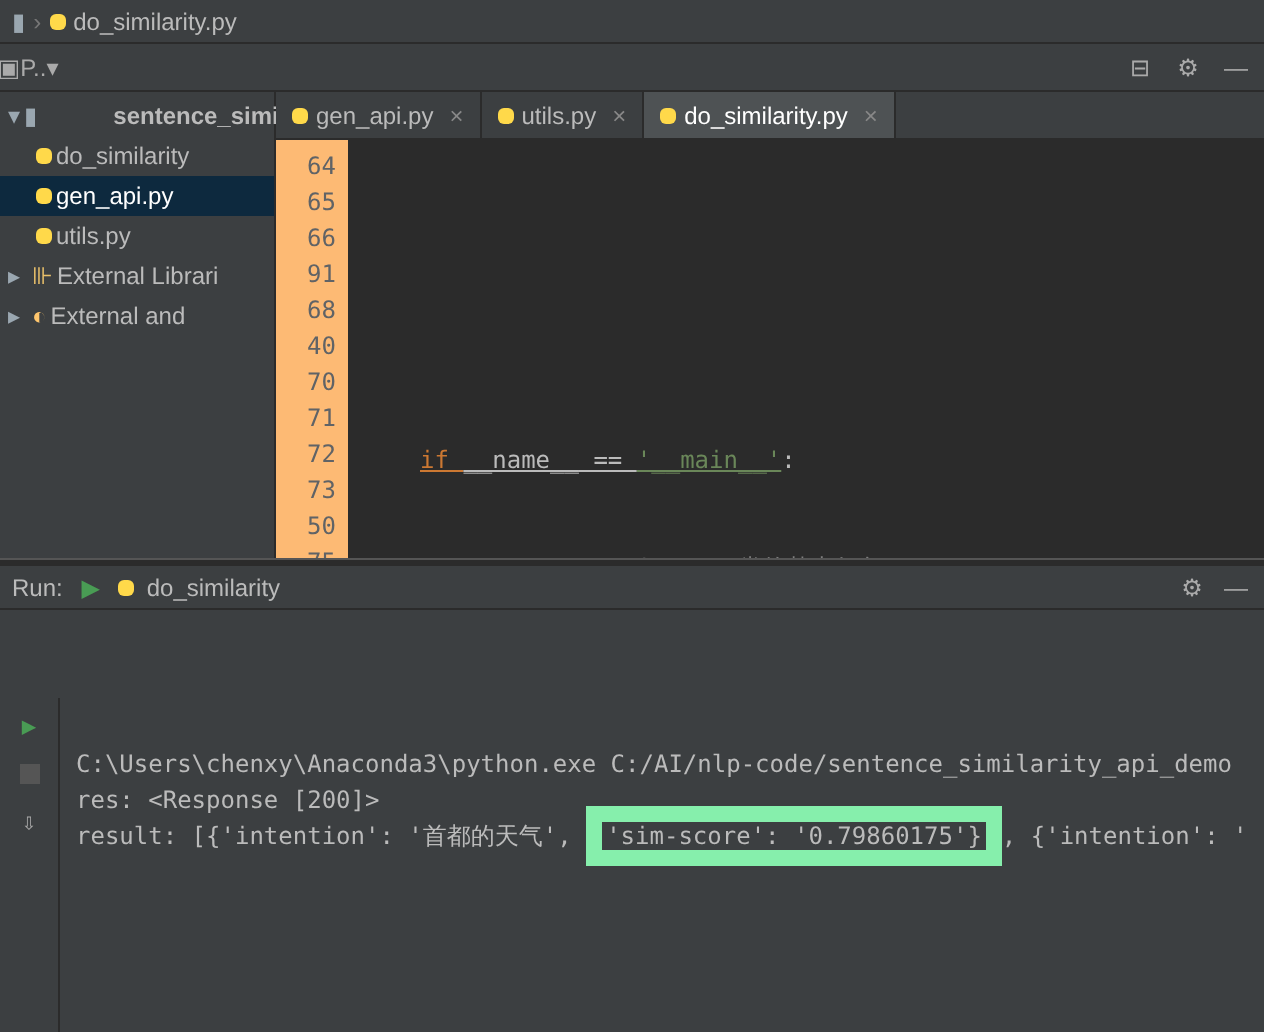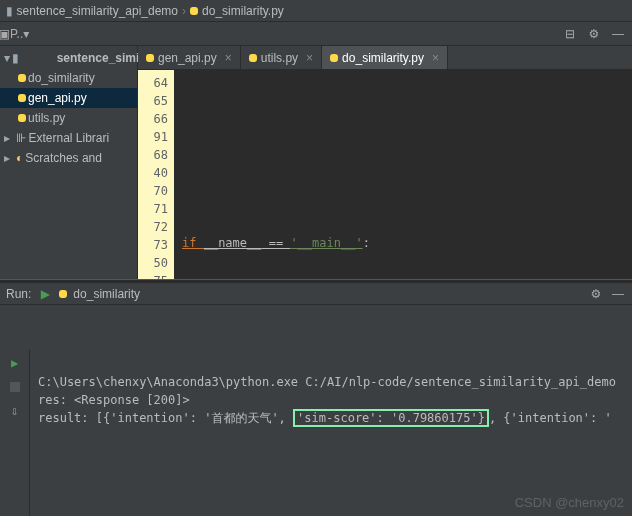--- a/index.html
+++ b/index.html
@@ -17,47 +17,46 @@
   .tree-indent1 { padding-left: 18px; }
   .tree-arrow { width: 10px; display: inline-block; color: #9aa7b0; }
   .folder { color: #9aa7b0; }
   .pydot { width: 8px; height: 8px; border-radius: 3px; background: #ffd94a; display: inline-block; }
   .editor-pane { flex: 1; display: flex; flex-direction: column; background: #2b2b2b; min-width: 0; }
   .tabstrip { display: flex; height: 24px; background: #3c3f41; border-bottom: 1px solid #2b2b2b; }
   .tab { display: flex; align-items: center; padding: 0 8px; gap: 4px; border-right: 1px solid #2b2b2b; background: #3c3f41; color: #bbb; cursor: pointer; }
   .tab.active { background: #4e5254; color: #fff; }
   .tab .x { color: #888; margin-left: 4px; }
   .editor { flex: 1; display: flex; overflow: hidden; position: relative; }
-  .gutter { width: 36px; background: #fef9c3; color: #606366; text-align: right; padding: 4px 6px 0 0; line-height: 18px; }
+  .gutter { width: 36px; background: #fdba74; color: #606366; text-align: right; padding: 4px 6px 0 0; line-height: 18px; }
   .gut-row { height: 18px; position: relative; }
-  .code { flex: 1; padding: 20px 0 0 8px; line-height: 18px; white-space: pre; overflow: hidden; }
+  .code { flex: 1; padding: 7px 0 0 8px; line-height: 18px; white-space: pre; overflow: hidden; margin-left: 28px; }
   .code-row { height: 18px; }
   .kw { color: #cc7832; }
   .str { color: #6a8759; }
   .cm { color: #808080; }
   .uline { text-decoration: underline; }
   .splitter { height: 4px; background: #2b2b2b; border-top: 1px solid #555; cursor: ns-resize; }
   .run-tools { width: 30px; background: #3c3f41; display: flex; flex-direction: column; align-items: center; gap: 8px; padding-top: 6px; border-right: 1px solid #2b2b2b; }
   .play { color: #499c54; }
   .stop { width: 10px; height: 10px; background: #555; }
   .run-body { flex: 1; display: flex; flex-direction: column; gap: 44px; }
   .run-tabbar { display: flex; align-items: center; height: 22px; background: #3c3f41; padding: 0 6px; gap: 6px; border-bottom: 1px solid #2b2b2b; }
   .run-label { color: #bbb; }
   .console { flex: 1; padding: 6px 8px; color: #bbb; line-height: 18px; white-space: pre; overflow: hidden; position: relative; }
-  .hl-red { border: 2px solid #86efac; padding: 0 2px; }
+  .hl-red { border: 8px solid #86efac; padding: 0 2px; }
   .watermark { position: absolute; right: 8px; bottom: 4px; color: rgba(200,200,200,0.25); font-size: 13px; pointer-events: none; }
   .bold { font-weight: bold; margin-left: 36px; }
 </style>
 </head>
 <body>
 
 <div class="root">
   <div class="crumbs sans">
     <span class="folder">▮</span>
-    <span>sentence_similarity_api_demo</span>
     <span class="arr">›</span>
     <span class="pydot"></span>
     <span>do_similarity.py</span>
   </div>
 
   <div class="toolbar sans">
     <span class="tool-icon">▣ <span>P..</span>▾</span>
     <span style="flex:1"></span>
     <span class="tool-icon">⊟</span>
     <span class="tool-icon">⚙</span>
@@ -84,21 +83,21 @@
         <span>utils.py</span>
       </div>
       <div class="tree-row">
         <span class="tree-arrow">▸</span>
         <span style="color:#e8bf6a">⊪</span>
         <span>External Librari</span>
       </div>
       <div class="tree-row">
         <span class="tree-arrow">▸</span>
         <span style="color:#ffc66d">◐</span>
-        <span>Scratches and</span>
+        <span>External and</span>
       </div>
     </div>
 
     <div class="editor-pane">
       <div class="tabstrip sans">
         <div class="tab">
             <span class="pydot"></span>
             <span>gen_api.py</span>
             <span class="x">×</span>
           </div>
@@ -170,17 +169,16 @@
         <span class="tool-icon play">▶</span>
         <span class="tool-icon">
             <span class="stop"></span>
           </span>
         <span class="tool-icon">⇩</span>
       </div>
       <div class="console">
 <span>C:\Users\chenxy\Anaconda3\python.exe C:/AI/nlp-code/sentence_similarity_api_demo</span>
 <span>res: &lt;Response [200]&gt;</span>
 <span><span>result: [{'intention': '首都的天气',</span> <span class="hl-red">'sim-score': '0.79860175'}</span><span>, {'intention': '</span></span>
-        <div class="watermark sans">CSDN @chenxy02</div>
       </div>
     </div>
   </div>
 </div>
 
 </body></html>

